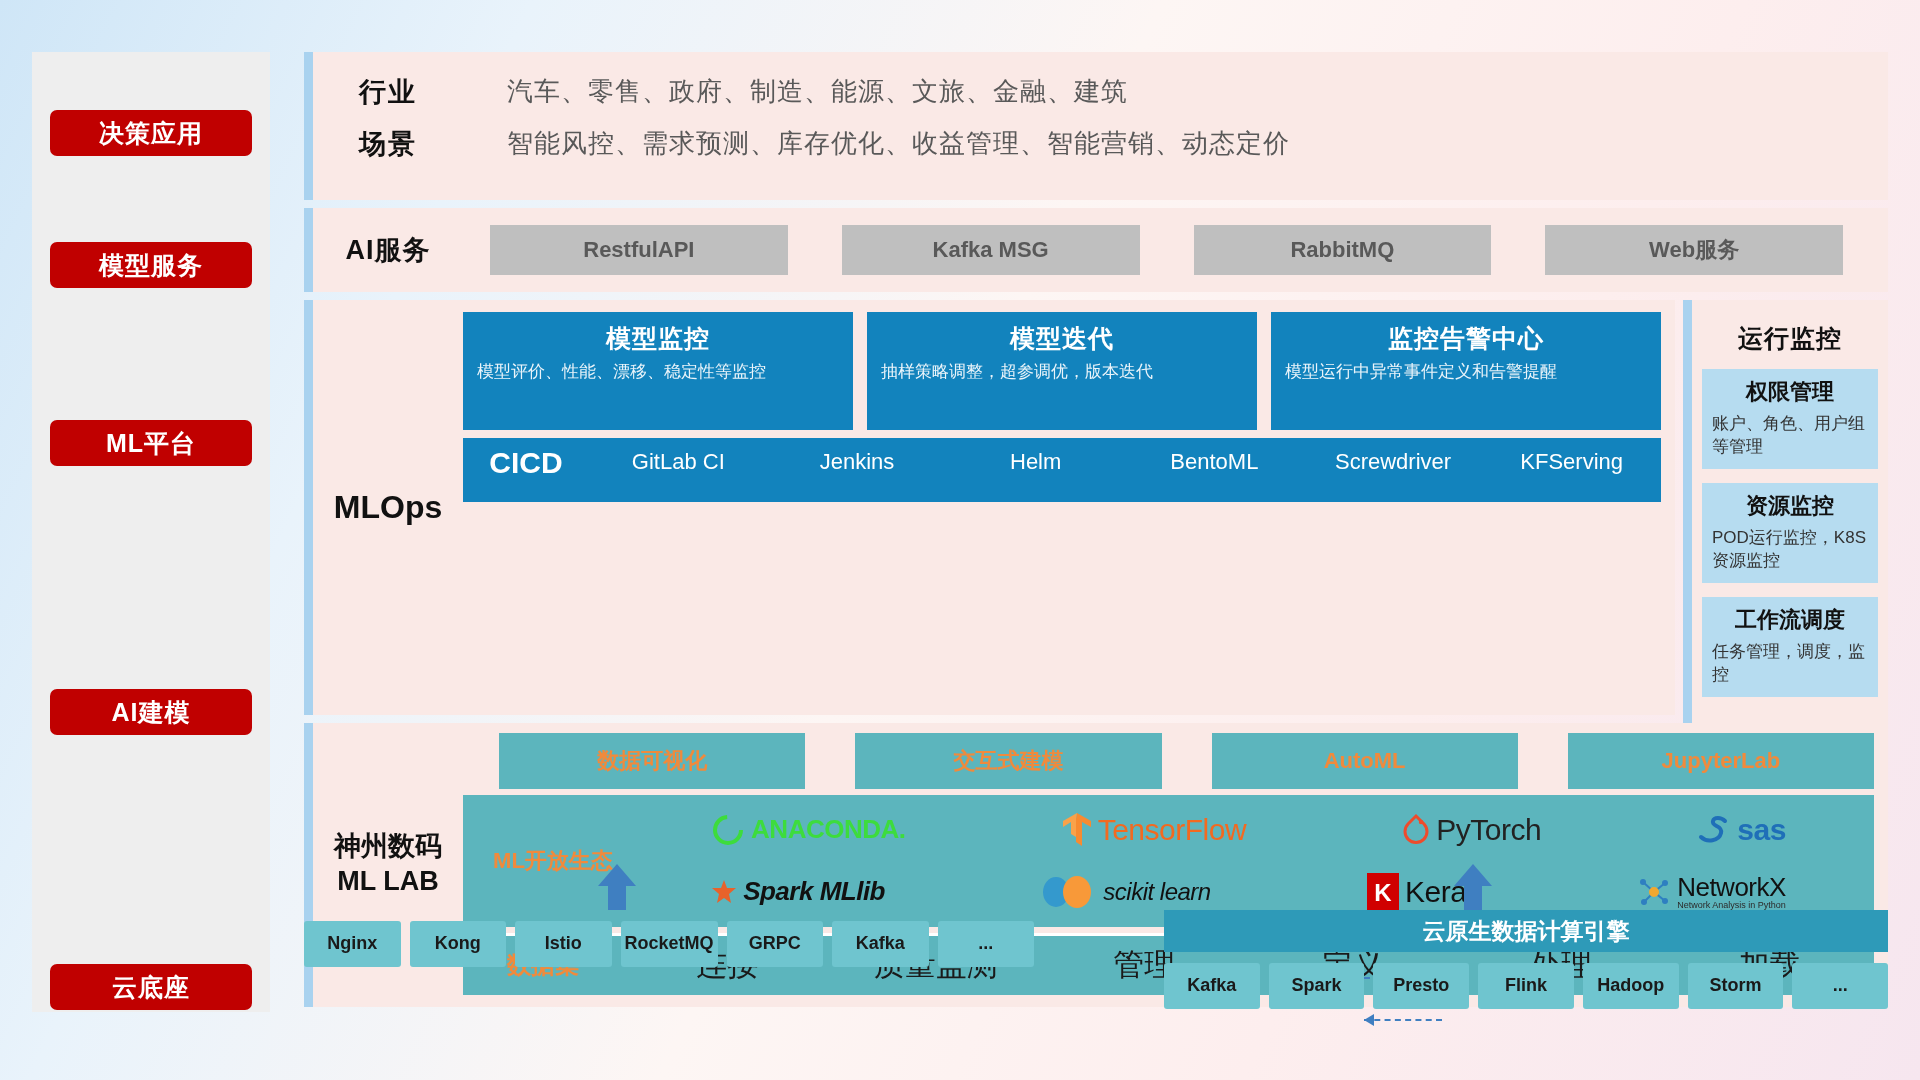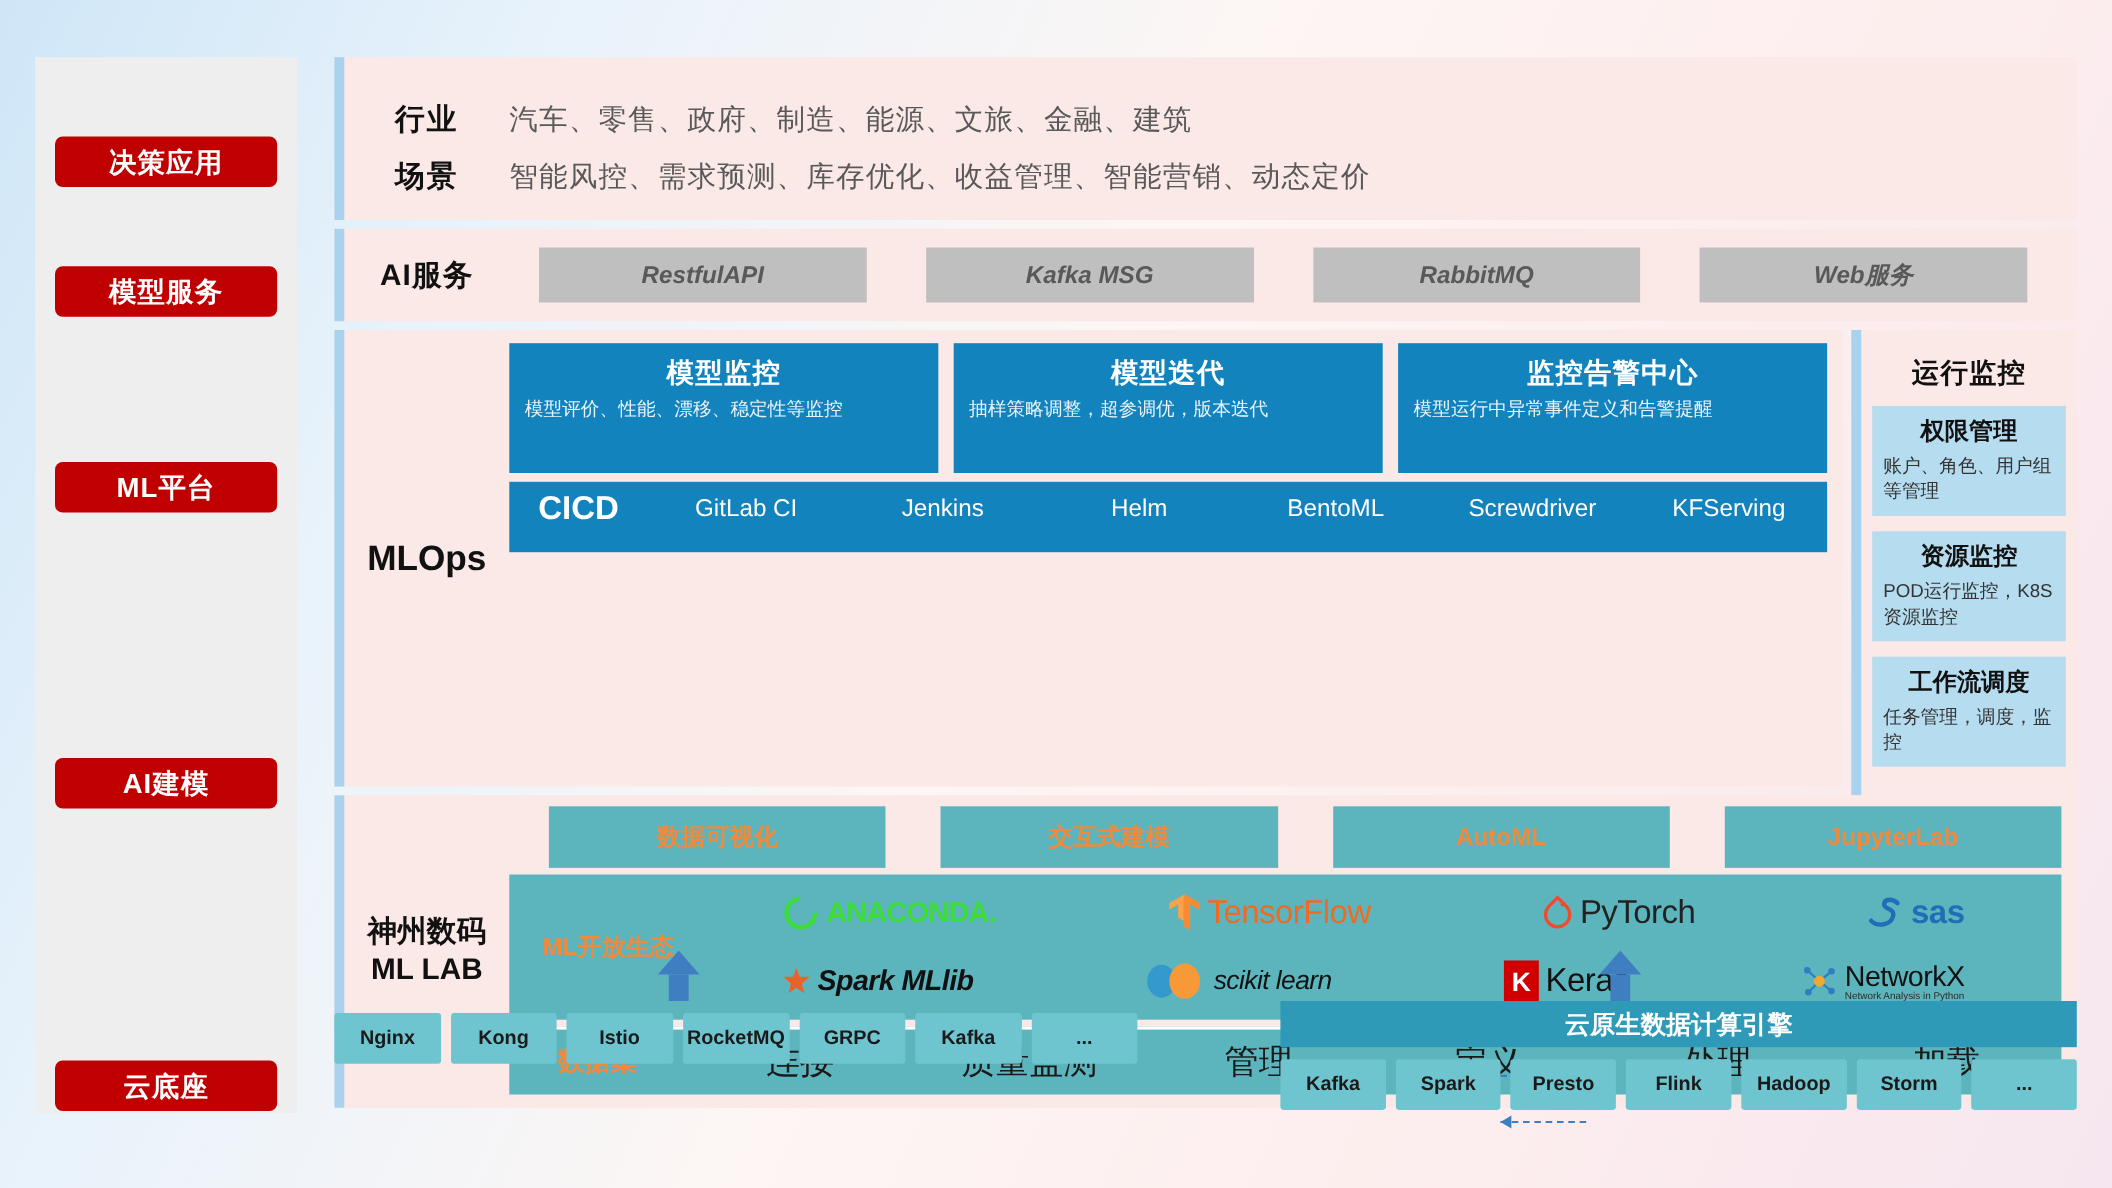--- a/index.html
+++ b/index.html
@@ -35,35 +35,35 @@
 
   .band {
     background: #fae9e6;
     border-left: 9px solid #a9d2ef;
     margin-bottom: 8px;
     position: relative;
   }
 
   
   #band-industry { padding: 22px 0 22px 0; }
-  .ind-row { display: flex; align-items: flex-end; height: 52px; }
+  .ind-row { display: flex; align-items: flex-start; height: 52px; gap: 44px; }
   .ind-label {
     width: 150px; text-align: center;
     font-size: 27px; font-weight: bold; color: #111;
     letter-spacing: 2px;
   }
   .ind-values { font-size: 26px; color: #595959; letter-spacing: 1px; }
 
   
   #band-ai { display: flex; align-items: center; height: 84px; }
   .sec-label {
     width: 150px; text-align: center; flex: 0 0 150px;
     font-size: 27px; font-weight: bold; color: #111; letter-spacing: 1px;
   }
-  #ai-boxes { display: flex; gap: 0; flex: 1; padding-right: 18px; font-style: italic; }
+  #ai-boxes { display: flex; gap: 0; flex: 1; padding-right: 18px; }
   .ai-box {
     flex: 1; margin: 0 27px; height: 50px;
     background: #bfbfbf; color: #595959;
     font-size: 22px; font-weight: bold;
     display: flex; align-items: center; justify-content: center;
   }
 
   
   #row-mid { display: flex; gap: 8px; }
   #band-mlops {
@@ -214,21 +214,21 @@
     width: 0; height: 0;
     border-top: 6px solid transparent;
     border-bottom: 6px solid transparent;
     border-right: 10px solid #3f7fc1;
   }
 </style>
 </head>
 <body>
 
 <div id="left-rail">
-  <div class="rail-pill" style="top:72px">
+  <div class="rail-pill" style="top:58px">
       <span>决策应用</span>
     </div>
   <div class="rail-pill" style="top:190px">
       <span>模型服务</span>
     </div>
   <div class="rail-pill" style="top:368px">
       <span>ML平台</span>
     </div>
   <div class="rail-pill" style="top:637px">
       <span>AI建模</span>

